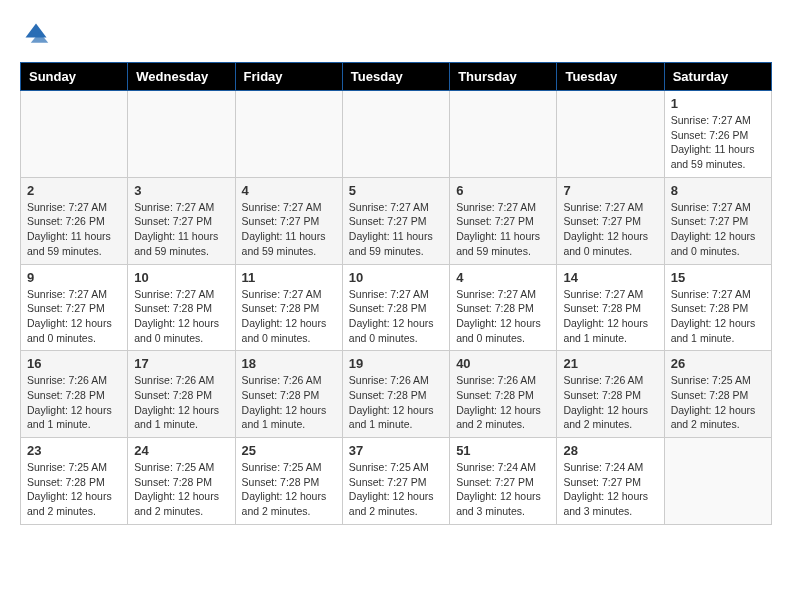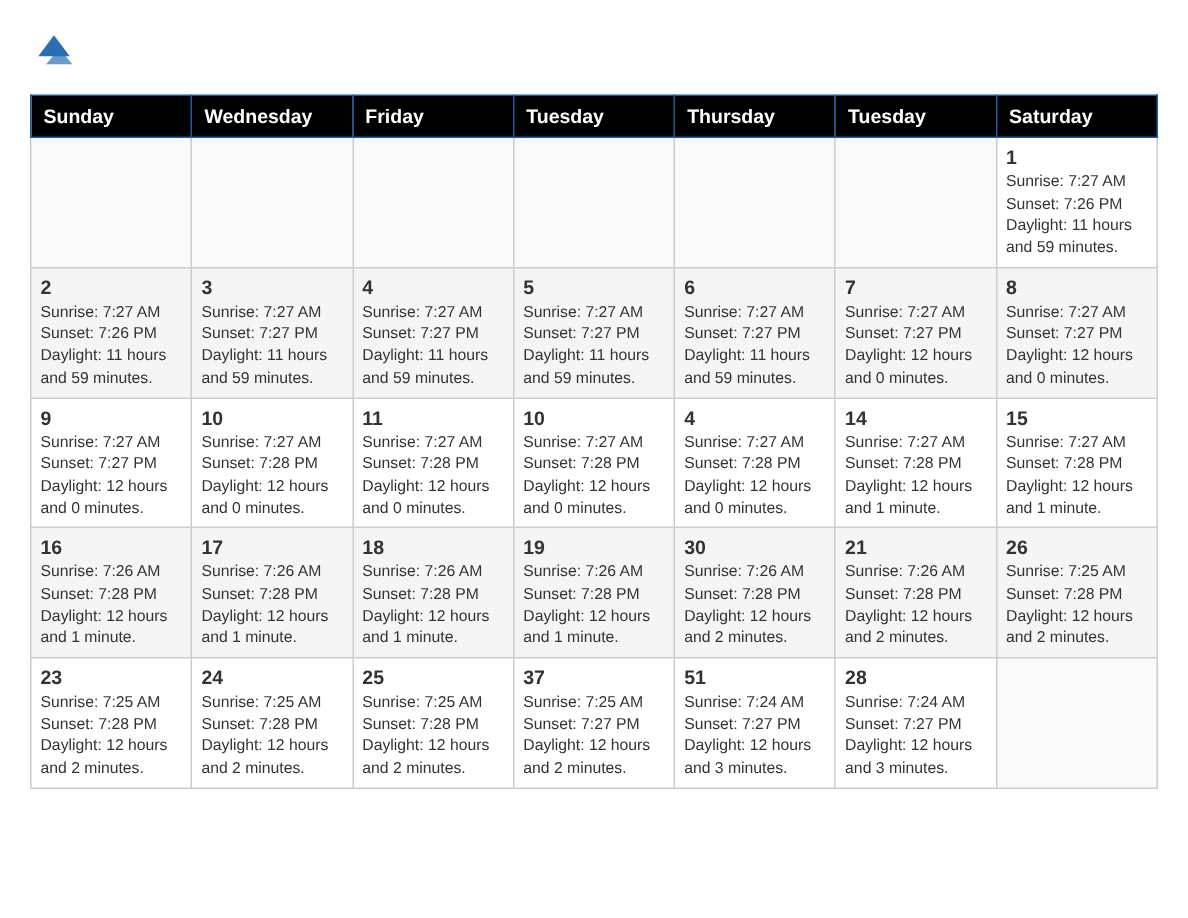--- a/index.html
+++ b/index.html
@@ -245,21 +245,21 @@
 Sunset: 7:28 PM
 Daylight: 12 hours and 1 minute.</div>
         </td>
         <td>
           <span class="day-number">19</span>
           <div class="day-info" style="white-space: pre-line;">Sunrise: 7:26 AM
 Sunset: 7:28 PM
 Daylight: 12 hours and 1 minute.</div>
         </td>
         <td>
-          <span class="day-number">30</span>
+          <span class="day-number">40</span>
           <div class="day-info" style="white-space: pre-line;">Sunrise: 7:26 AM
 Sunset: 7:28 PM
 Daylight: 12 hours and 2 minutes.</div>
         </td>
         <td>
           <span class="day-number">21</span>
           <div class="day-info" style="white-space: pre-line;">Sunrise: 7:26 AM
 Sunset: 7:28 PM
 Daylight: 12 hours and 2 minutes.</div>
         </td>

